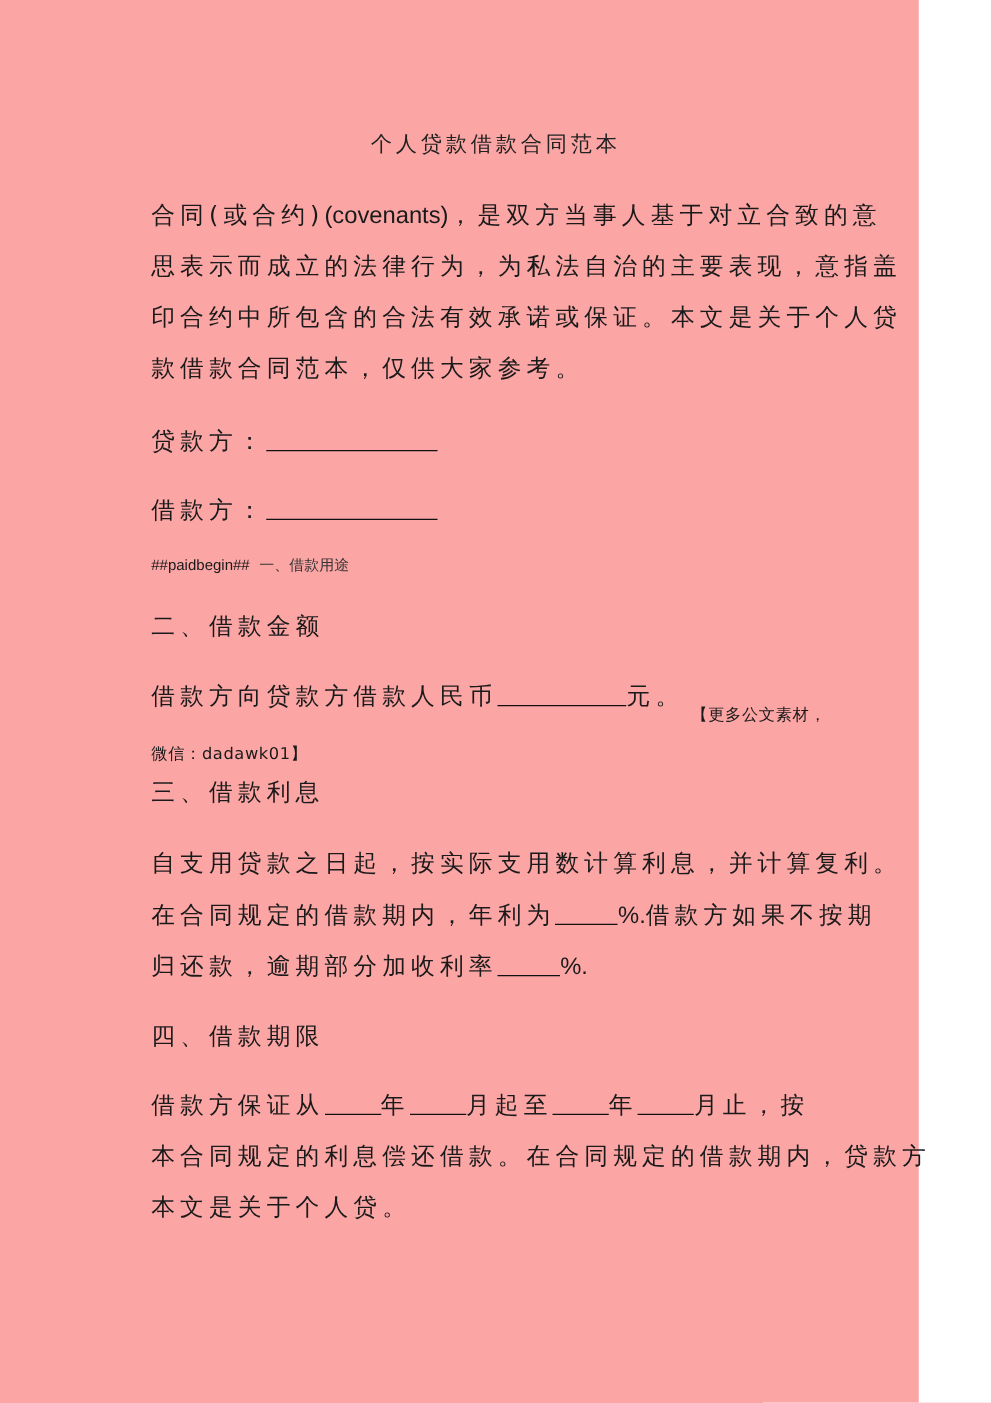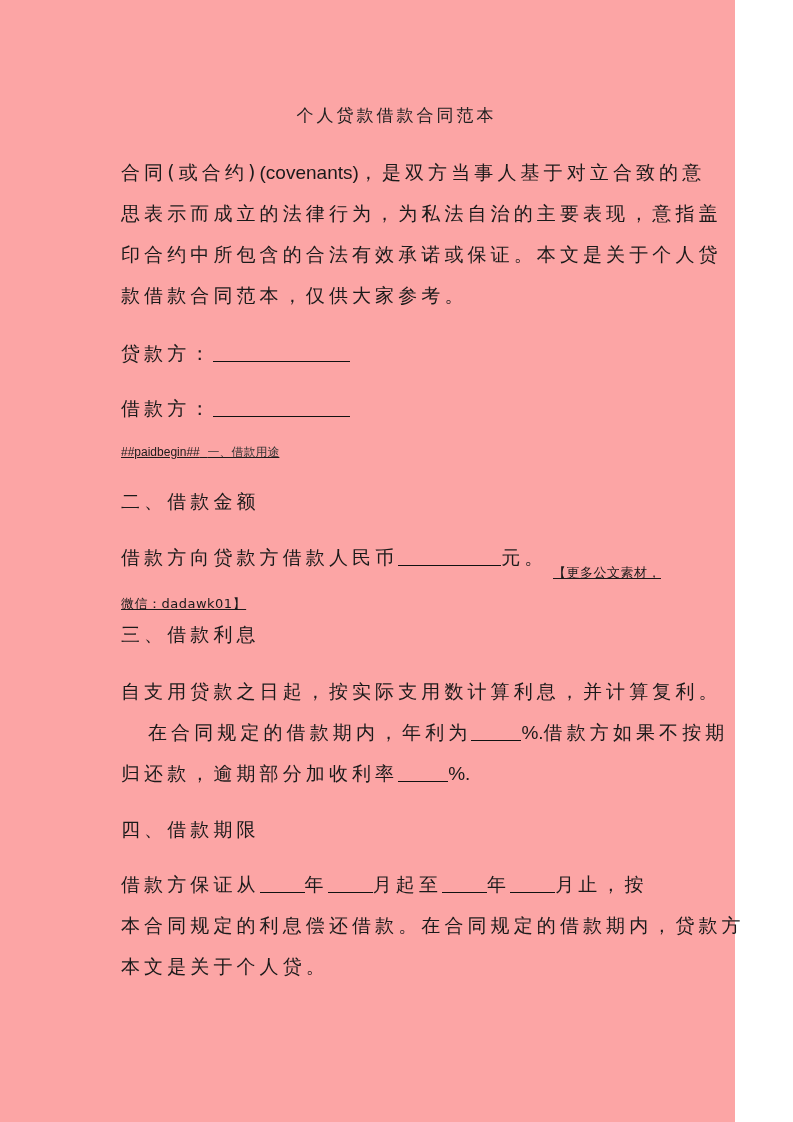--- a/index.html
+++ b/index.html
@@ -3,21 +3,21 @@
 <meta charset="utf-8">
 <style>
   html, body { margin: 0; padding: 0; background: #ffffff; }
   body { width: 793px; height: 1122px; position: relative; overflow: hidden;
          font-family: "DejaVu Sans", sans-serif; color: #1a1a1a; }
   .page { position: absolute; left: 0; top: 0; width: 735px; height: 1122px; background: #fca5a5; }
   .line { position: absolute; left: 121px; white-space: nowrap; font-size: 19px; letter-spacing: 4.1px; line-height: 24px; }
   .title { position: absolute; top: 104px; left: 0; width: 793px; text-align: center; font-size: 17px; letter-spacing: 3px; color: #222; }
   .latin { font-family: "Liberation Sans", sans-serif; letter-spacing: 0; }
   .blank { display: inline-block; border-bottom: 1.5px solid #111; height: 18px; vertical-align: baseline; margin-bottom: -2px; }
-  .small { position: absolute; left: 121px; font-size: 12px; line-height: 16px; white-space: nowrap; text-decoration: underline; }
+  .small { position: absolute; left: 121px; font-size: 12px; line-height: 16px; white-space: nowrap; }
   .note { font-size: 13px; letter-spacing: 0.5px; margin-top: 16px; }
 </style>
 </head>
 <body>
 
 <div class="page">
 
   <div class="title">个人贷款借款合同范本</div>
 
   <div class="line" style="top:160px;">
@@ -42,21 +42,21 @@
 
   <div class="line" style="top:545px;">
     <span> 借款方向贷款方借款人民币</span><span class="blank" style="width:103px;"></span><span>元。</span>
   </div>
   <div class="small note" style="top:549px; left:553px;">【更多公文素材，</div>
   <div class="small note" style="top:580px;">微信：dadawk01】</div>
 
   <div class="line" style="top:622px;"> 三、借款利息</div>
 
   <div class="line" style="top:679px;"> 自支用贷款之日起，按实际支用数计算利息，并计算复利。</div>
-  <div class="line" style="top:720px;margin-left:27px;">
+  <div class="line" style="top:720px;">
     <span>在合同规定的借款期内，年利为</span><span class="blank" style="width:50px;"></span><span class="latin">%.</span><span>借款方如果不按期</span>
   </div>
   <div class="line" style="top:761px;">
     <span>归还款，逾期部分加收利率</span><span class="blank" style="width:50px;"></span><span class="latin">%.</span>
   </div>
 
   <div class="line" style="top:817px;"> 四、借款期限</div>
 
   <div class="line" style="top:872px;">
     <span> 借款方保证从</span><span class="blank" style="width:45px;"></span><span>年</span><span class="blank" style="width:45px;"></span><span>月起至</span><span class="blank" style="width:45px;"></span><span>年</span><span class="blank" style="width:45px;"></span><span>月止，按</span>

